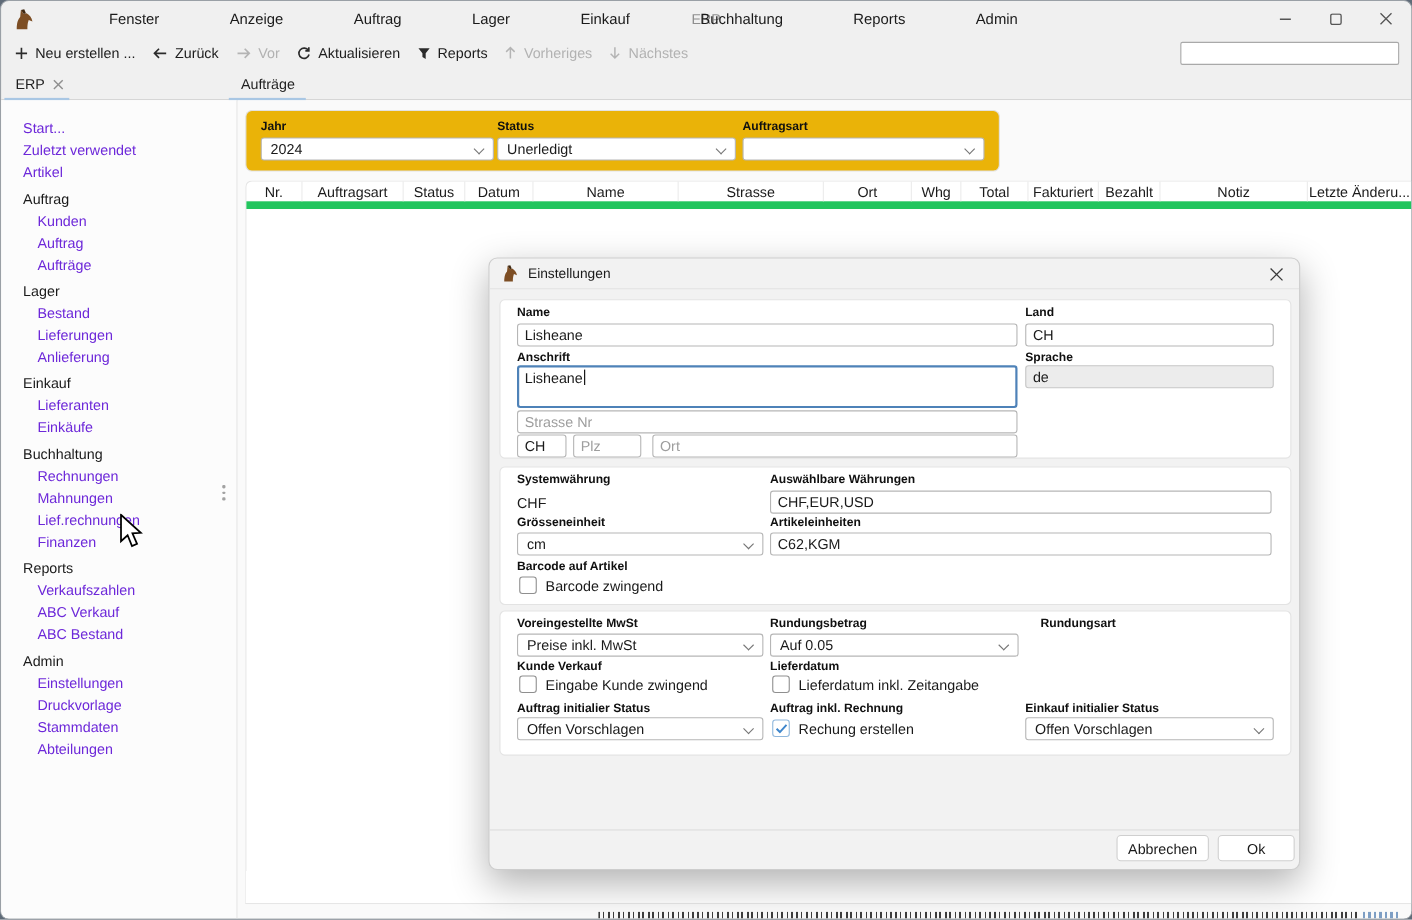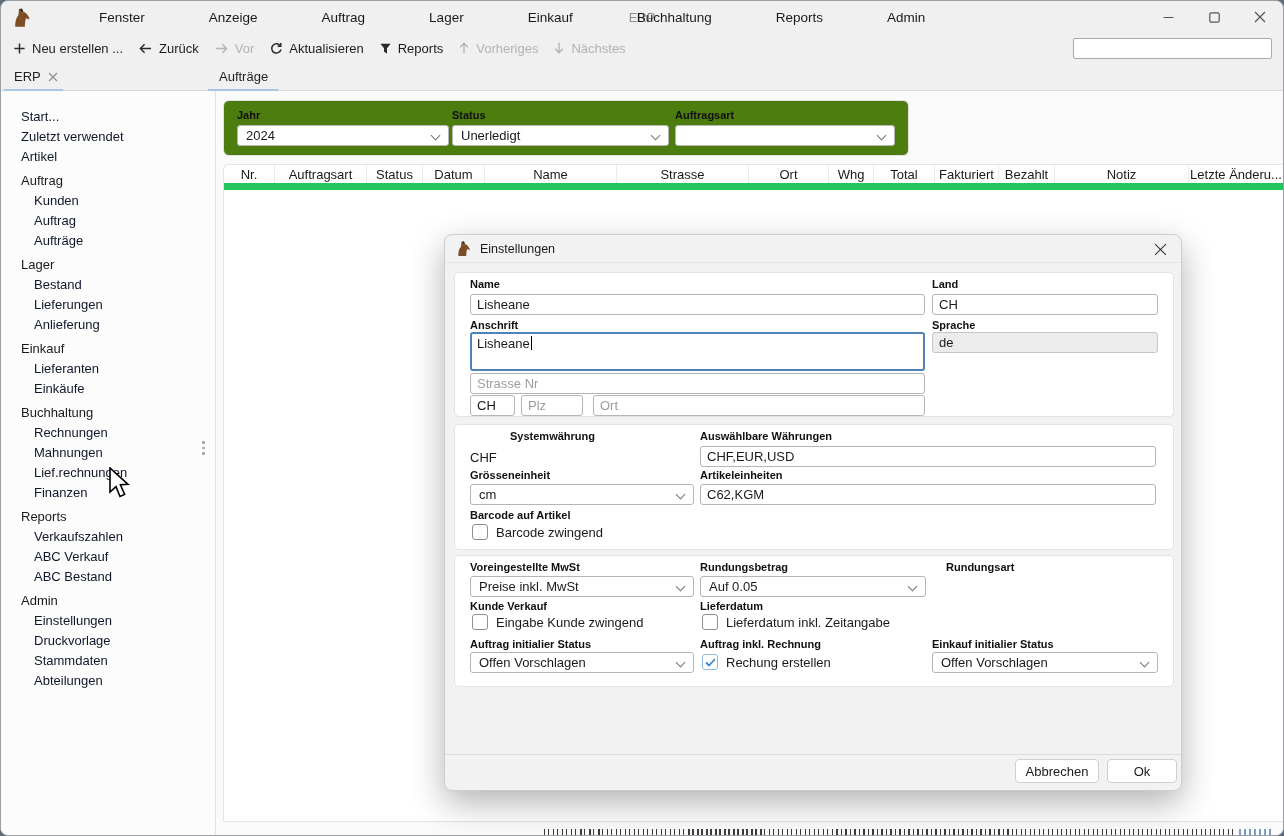--- a/index.html
+++ b/index.html
@@ -22,29 +22,29 @@
   .toolbar-search { position:absolute; right:11px; top:5px; width:199px; height:21px; border:1px solid #a9a9a9; border-radius:2px; background:#fff; font-size:13px; padding:0 6px; font-family:inherit; }
 
   
   .tabbar { position:absolute; top:62px; left:0; right:0; height:28px; border-bottom:1px solid #d6d6d6; }
   .tab { position:absolute; top:6px; font-size:13px; color:#1f1f1f; display:flex; align-items:center; gap:7px; }
   .tab-underline { position:absolute; bottom:-2px; height:3px; background:#a9c7e4; }
 
   
   .sidebar { position:absolute; top:90px; left:0; width:215px; bottom:0; background:#fcfcfc; border-right:1px solid #e2e2e2; padding-top:16px; }
   .side-item { height:20px; line-height:20px; font-size:13px; padding-left:20px; white-space:nowrap; }
-  .side-item.link, .side-item.sub { color:#0f172a; }
+  .side-item.link, .side-item.sub { color:#6d28d9; }
   .side-item.sub { padding-left:33px; }
   .side-item.header { color:#1a1a1a; margin-top:4px; }
   .splitter-grip { position:absolute; left:201px; top:440px; display:flex; flex-direction:column; gap:3px; }
   .splitter-grip i { width:2.5px; height:2.5px; border-radius:50%; background:#a2a2a2; }
 
   
   .main { position:absolute; top:90px; left:215px; right:0; bottom:0; background:#fafafa; }
-  .filter-card { position:absolute; left:7px; top:9px; width:686px; height:56px; background:#4d7c0f; border:1px solid #e2e2e2; border-radius:6px; }
+  .filter-card { position:absolute; left:7px; top:9px; width:686px; height:56px; background:#eab308; border:1px solid #e2e2e2; border-radius:6px; }
   .flabel { position:absolute; font-size:11px; font-weight:bold; color:#101010; white-space:nowrap; }
   .combo { position:absolute; height:21px; border:1px solid #b6b6b6; border-radius:3px; background:#fff; display:flex; align-items:center; padding:0 22px 0 8px; font-size:13px; color:#1a1a1a; white-space:nowrap; }
   .combo::after { content:""; position:absolute; right:9px; top:6px; width:6px; height:6px; border-left:1.4px solid #767676; border-bottom:1.4px solid #767676; transform:rotate(-45deg); }
 
   .table { position:absolute; left:7px; top:73px; right:0; bottom:13px; background:#fff; border:1px solid #e4e4e4; border-right:none; border-radius:6px 0 0 0; }
   .thead { display:flex; height:25px; border-bottom:7px solid #22c55e; }
   .th { font-size:13px; color:#1b1b1b; display:flex; align-items:center; justify-content:center; border-right:1px solid #ebebeb; white-space:nowrap; overflow:hidden; }
   .th:last-child { border-right:none; }
 
   .clip-strip { position:absolute; top:828px; left:543px; width:692px; height:6px; background:repeating-linear-gradient(90deg,#3d3d3d 0 1.5px,transparent 1.5px 4px,#3d3d3d 4px 5.5px,transparent 5.5px 9px); }
@@ -276,21 +276,21 @@
       <span class="dl" style="left:477px; top:46px;">Sprache</span>
       <input class="inp disabled" style="left: 477px; top: 59px; width: 226px;" readonly="" value="de">
 
       <input class="inp" style="left: 15px; top: 100px; width: 455px;" readonly="" placeholder="Strasse Nr">
       <input class="inp" style="left: 15px; top: 122px; width: 45px;" readonly="" value="CH">
       <input class="inp" style="left: 66px; top: 122px; width: 62px;" readonly="" placeholder="Plz">
       <input class="inp" style="left: 138px; top: 122px; width: 332px;" readonly="" placeholder="Ort">
     </div>
 
     <div class="dlg-card card-2">
-      <span class="dl" style="left:15px; top:5px;margin-left:40px;">Systemwährung</span>
+      <span class="dl" style="left:15px; top:5px;">Systemwährung</span>
       <span class="dval" style="left:15px; top:25px;">CHF</span>
       <span class="dl" style="left:245px; top:5px;">Auswählbare Währungen</span>
       <input class="inp" style="left: 245px; top: 21px; width: 456px;" readonly="" value="CHF,EUR,USD">
 
       <span class="dl" style="left:15px; top:44px;">Grösseneinheit</span>
       <div class="combo" style="left:15px; top:59px; width:224px;">
         <span>cm</span>
       </div>
       <span class="dl" style="left:245px; top:44px;">Artikeleinheiten</span>
       <input class="inp" style="left: 245px; top: 59px; width: 456px;" readonly="" value="C62,KGM">

